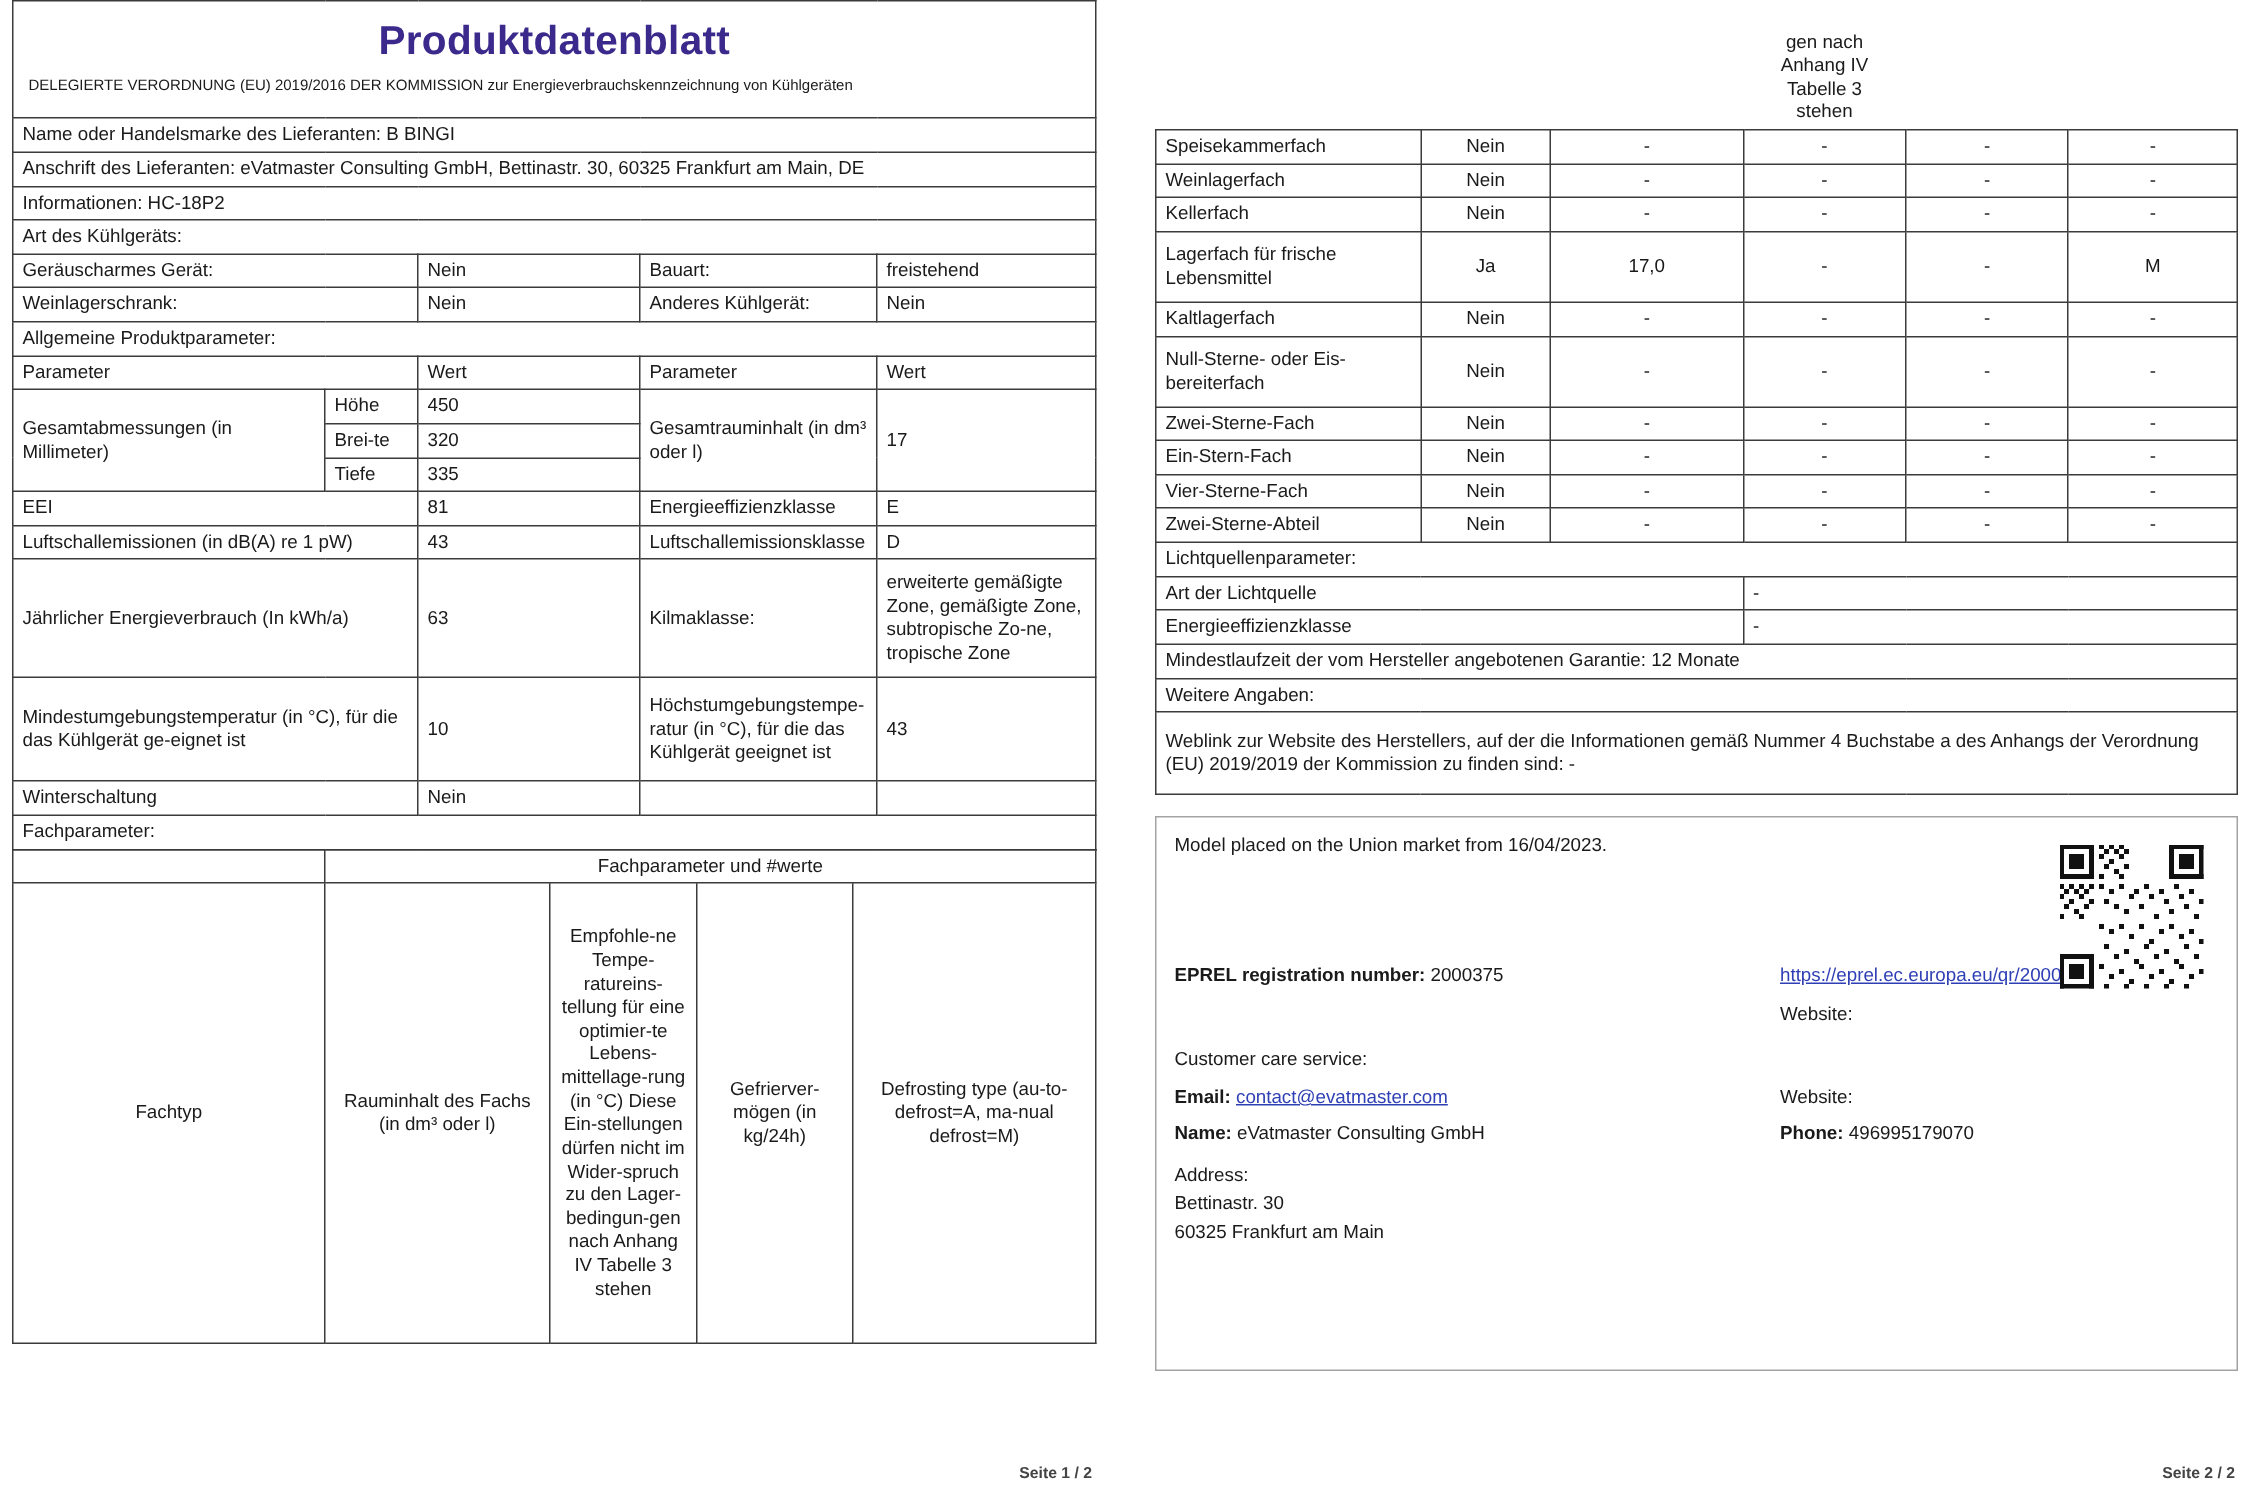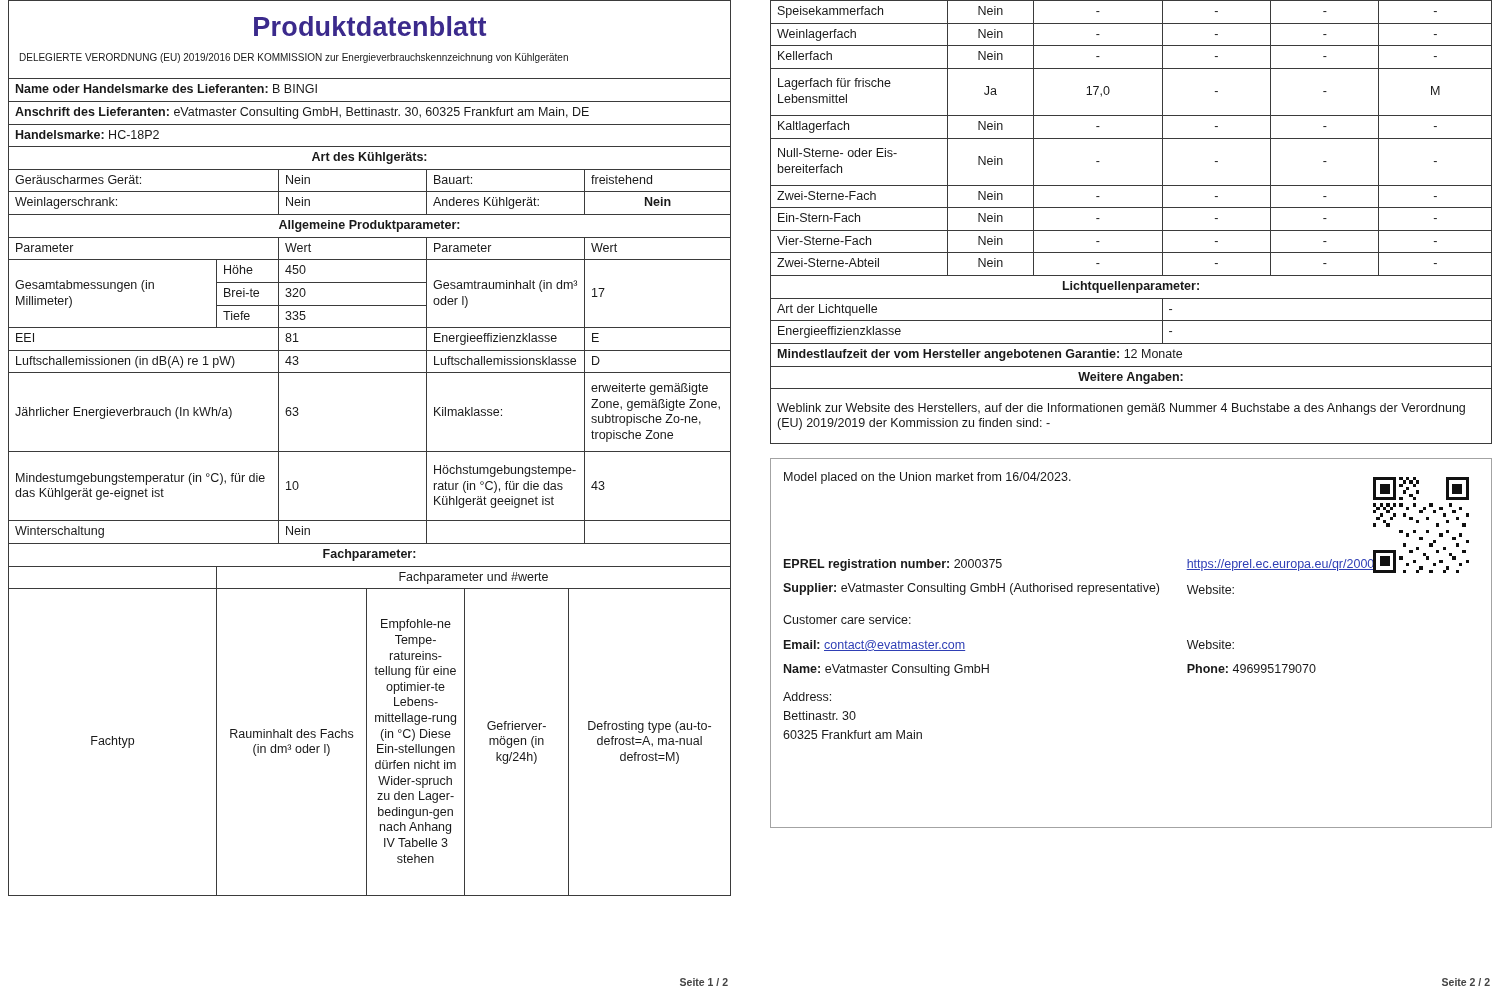--- a/index.html
+++ b/index.html
@@ -49,21 +49,21 @@
     font-weight: bold;
     margin: 0 0 6px 0;
     letter-spacing: .2px;
     text-align: center;
   }
   .intro {
     font-size: 10px;
     line-height: 1.35;
     padding: 0 2px 8px 2px;
   }
-  .b { font-weight: bold; text-align: center; }
+  .b { font-weight: normal; }
   .c { text-align: center; }
   .vsmall { font-size: 11.5px; }
   .tall-label {
     text-align: center;
     font-size: 12px;
     line-height: 1.3;
   }
   .pagefoot {
     position: absolute;
     bottom: 6px;
@@ -130,21 +130,21 @@
       </td>
     </tr>
     <tr>
       <td colspan="5">
         <span class="b">Anschrift des Lieferanten:</span>
         <span>eVatmaster Consulting GmbH, Bettinastr. 30, 60325 Frankfurt am Main, DE</span>
       </td>
     </tr>
     <tr>
       <td colspan="5">
-        <span class="b">Handelsmarke:</span>
+        <span class="b">Informationen:</span>
         <span>HC-18P2</span>
       </td>
     </tr>
 
     <tr>
       <td colspan="5" class="b">Art des Kühlgeräts:</td>
     </tr>
     <tr>
       <td colspan="2">Geräuscharmes Gerät:</td>
       <td>Nein</td>
@@ -253,20 +253,28 @@
     <colgroup>
       <col style="width:176px">
       <col style="width:86px">
       <col style="width:128px">
       <col style="width:108px">
       <col style="width:108px">
       <col style="width:112px">
     </colgroup>
 
     <tbody>
+        <tr>
+      <td style="border:none"></td>
+      <td style="border:none"></td>
+      <td style="border:none"></td>
+      <td class="tall-label vsmall" style="border:none;height:80px;vertical-align:bottom">gen nach<br>Anhang IV<br>Tabelle 3<br>stehen</td>
+      <td style="border:none"></td>
+      <td style="border:none"></td>
+    </tr>
 
     <tr>
       <td>Speisekammerfach</td>
       <td class="c">Nein</td>
       <td class="c">-</td>
       <td class="c">-</td>
       <td class="c">-</td>
       <td class="c">-</td>
     </tr>
     <tr>
@@ -484,24 +492,20 @@
         </g>
       </svg>
     </div>
 
     <div class="two-col" style="margin-top:10px">
       <div>
         <div class="kv">
           <span class="lbl">EPREL registration number:</span>
           <span>2000375</span>
         </div>
-        <div class="kv">
-          <span class="lbl">Supplier:</span>
-          <span>eVatmaster Consulting GmbH (Authorised representative)</span>
-        </div>
       </div>
       <div>
         <div class="kv" style="height:19px">
           <a class="link" href="#">https://eprel.ec.europa.eu/qr/2000375</a>
         </div>
         <div class="kv lbl">Website:</div>
       </div>
     </div>
 
     <div class="kv lbl" style="margin-top:6px">Customer care service:</div>

